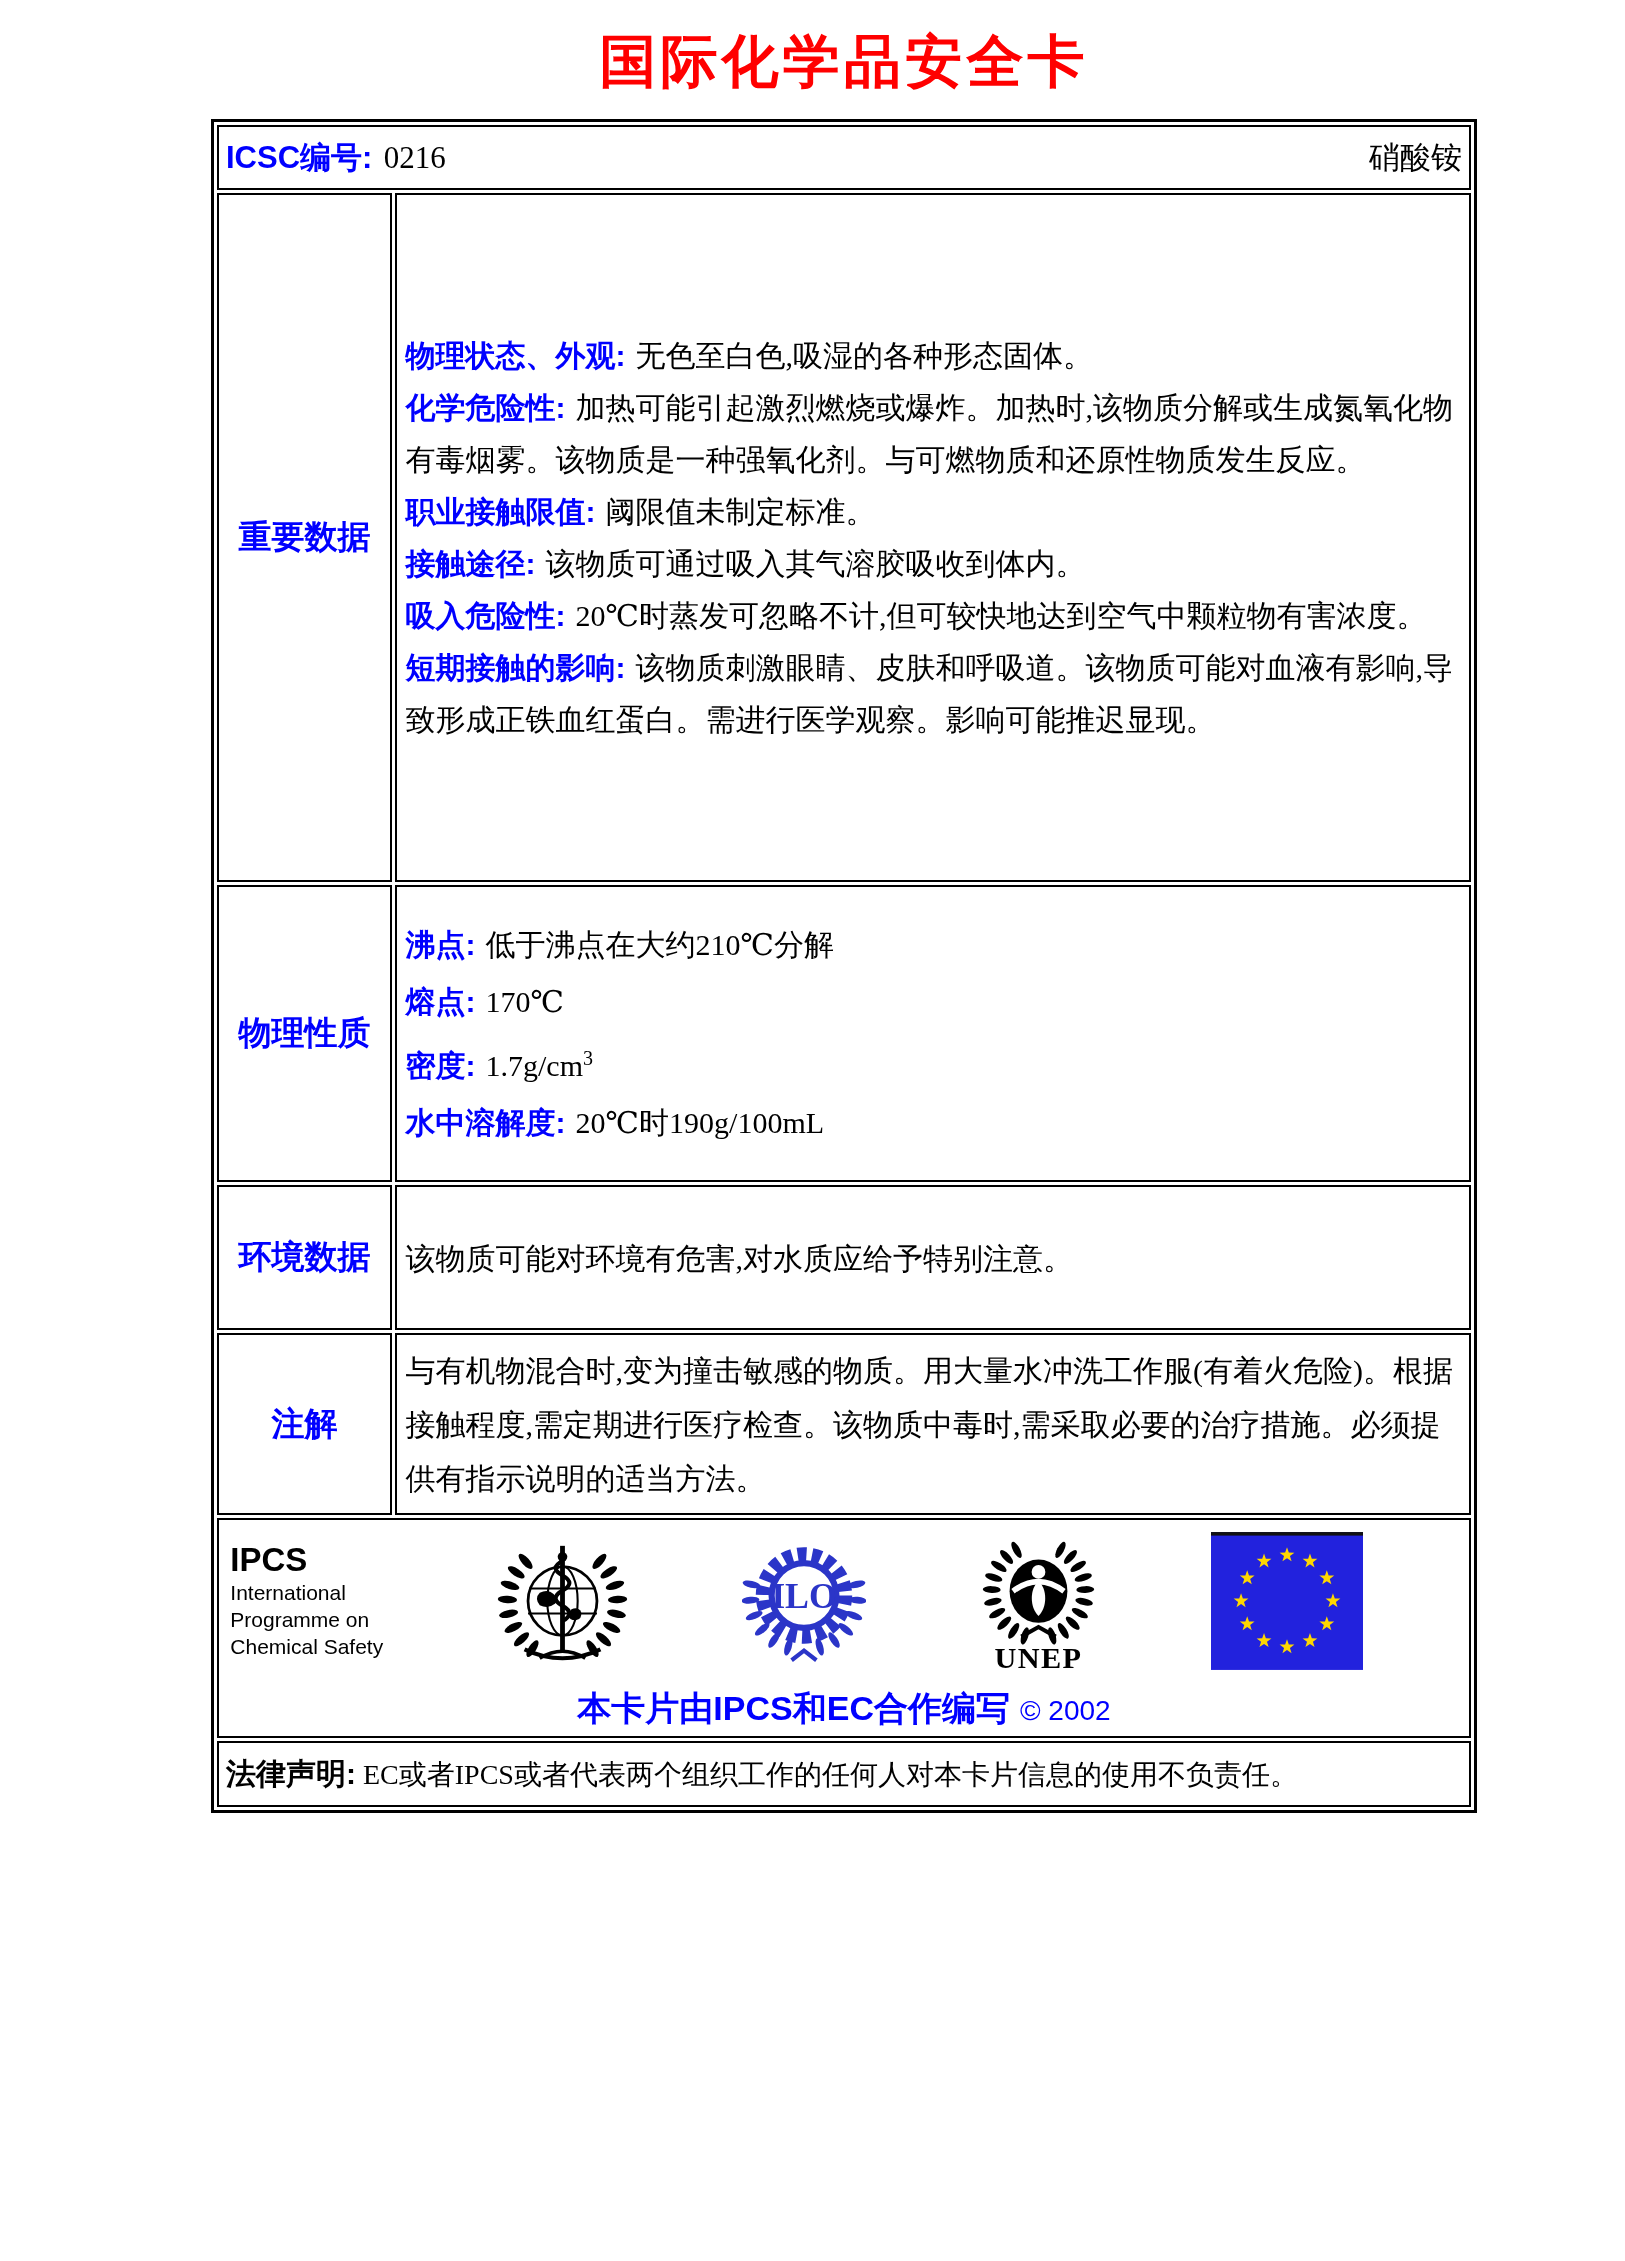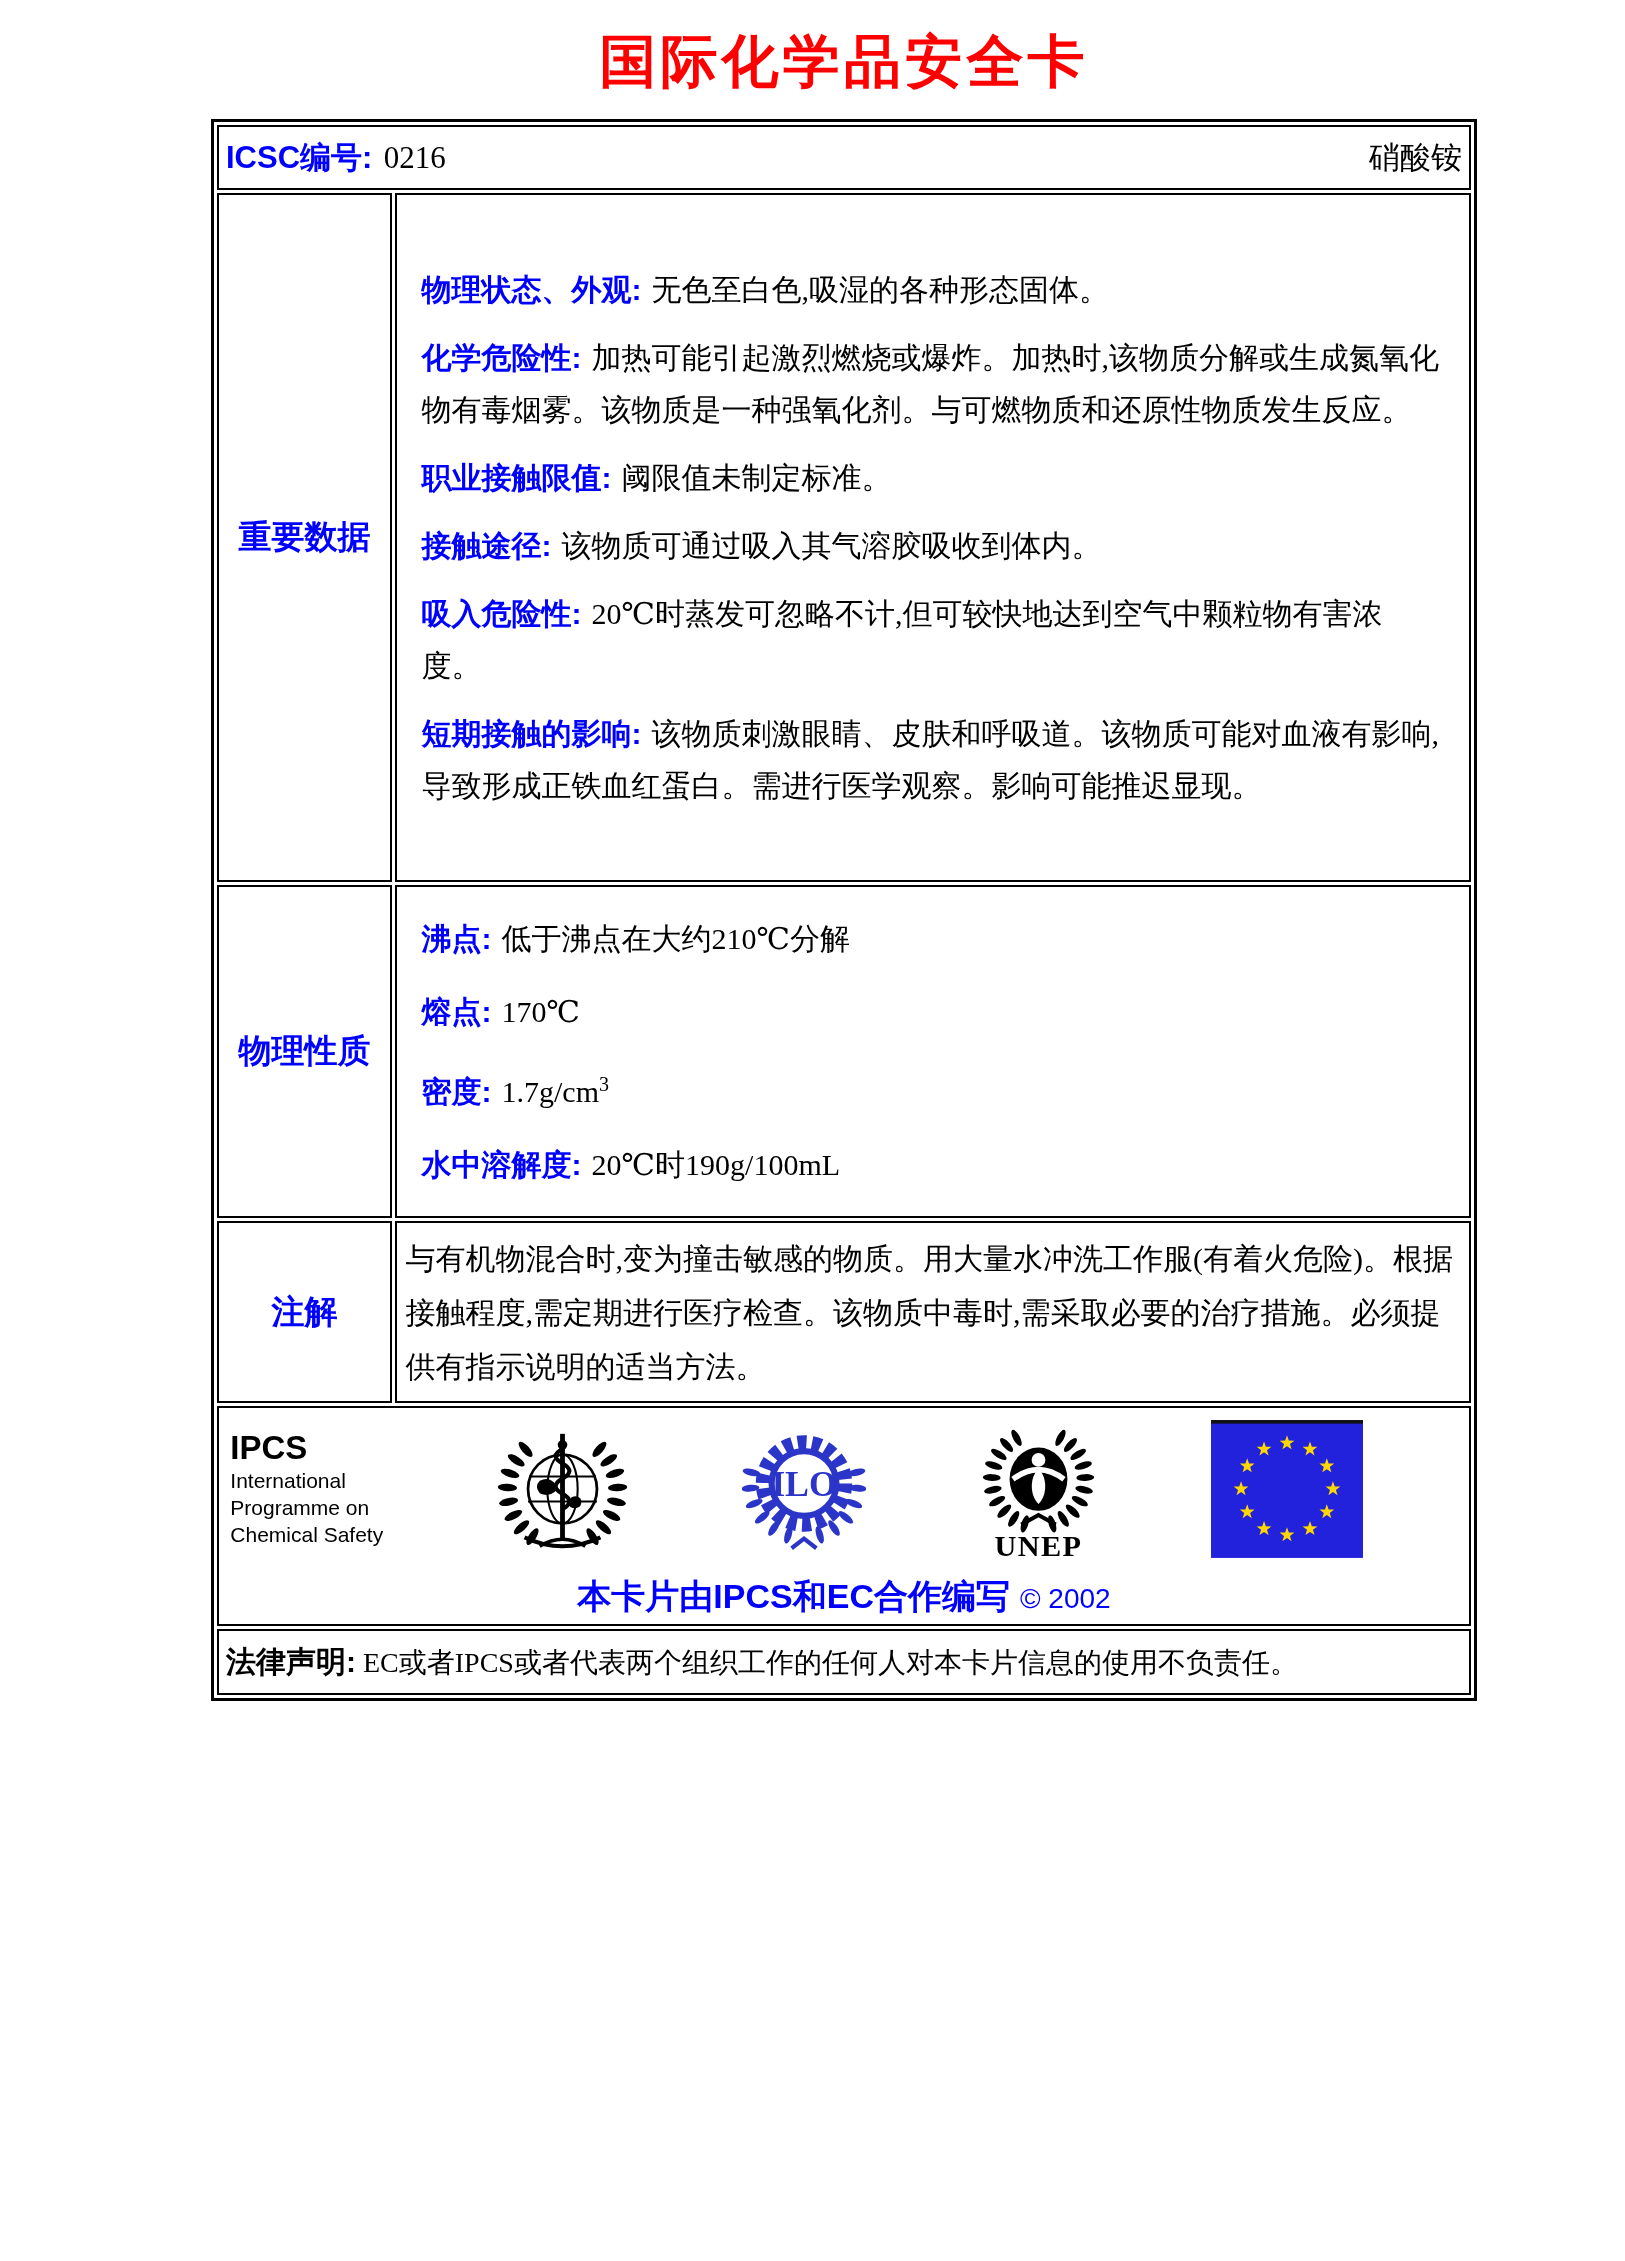--- a/index.html
+++ b/index.html
@@ -29,21 +29,21 @@
     font-weight:bold;color:#0000ff;font-size:31px;white-space:nowrap;
   }
   .icsc-value{font-size:31px;margin-left:11.3px;}
   .chem-name{margin-left:auto;font-size:31px;}
   td.side{
     text-align:center;
     font-family:"Liberation Sans","DejaVu Sans",sans-serif;
     font-weight:bold;color:#0000ff;font-size:33px;
   }
   td.content{vertical-align:top;padding:7px 11.3px 7px 8.5px;}
-  .blk p{margin:16px;font-size:30px;line-height:52px;text-align:left;}
+  .blk p{margin:0;font-size:30px;line-height:52px;text-align:left;}
   .lbl{
     font-family:"Liberation Sans","DejaVu Sans",sans-serif;
     font-weight:bold;color:#0000ff;padding-right:10px;
   }
   .phys p{line-height:57px;}
   sup{font-size:20px;}
   .env-cell p, .notes-cell p{margin:0;font-size:30px;line-height:54px;}
   .env-cell{vertical-align:top;padding:10px 11.3px 7px 8.5px;}
   .notes-cell{vertical-align:top;padding:8.5px 11.3px 7px 8.5px;}
   .addl-cell{padding:2.8px 11.3px 2.8px 8.5px;font-size:30px;}
@@ -112,20 +112,26 @@
     <td class="content">
       <div class="blk phys">
         <p><span class="lbl">沸点:</span><span>低于沸点在大约210℃分解</span></p>
         <p><span class="lbl">熔点:</span><span>170℃</span></p>
         <p><span class="lbl">密度:</span><span>1.7g/cm</span><sup>3</sup></p>
         <p><span class="lbl">水中溶解度:</span><span>20℃时190g/100mL</span></p>
       </div>
     </td>
   </tr>
 
+  <tr>
+    <td class="side" style="height:139px;">环境数据</td>
+    <td class="env-cell">
+      <p>该物质可能对环境有危害,对水质应给予特别注意。</p>
+    </td>
+  </tr>
 
   <tr>
     <td class="side" style="height:174px;">注解</td>
     <td class="notes-cell">
       <p>与有机物混合时,变为撞击敏感的物质。用大量水冲洗工作服(有着火危险)。根据接触程度,需定期进行医疗检查。该物质中毒时,需采取必要的治疗措施。必须提供有指示说明的适当方法。</p>
     </td>
   </tr>
 
 
   <tr>

